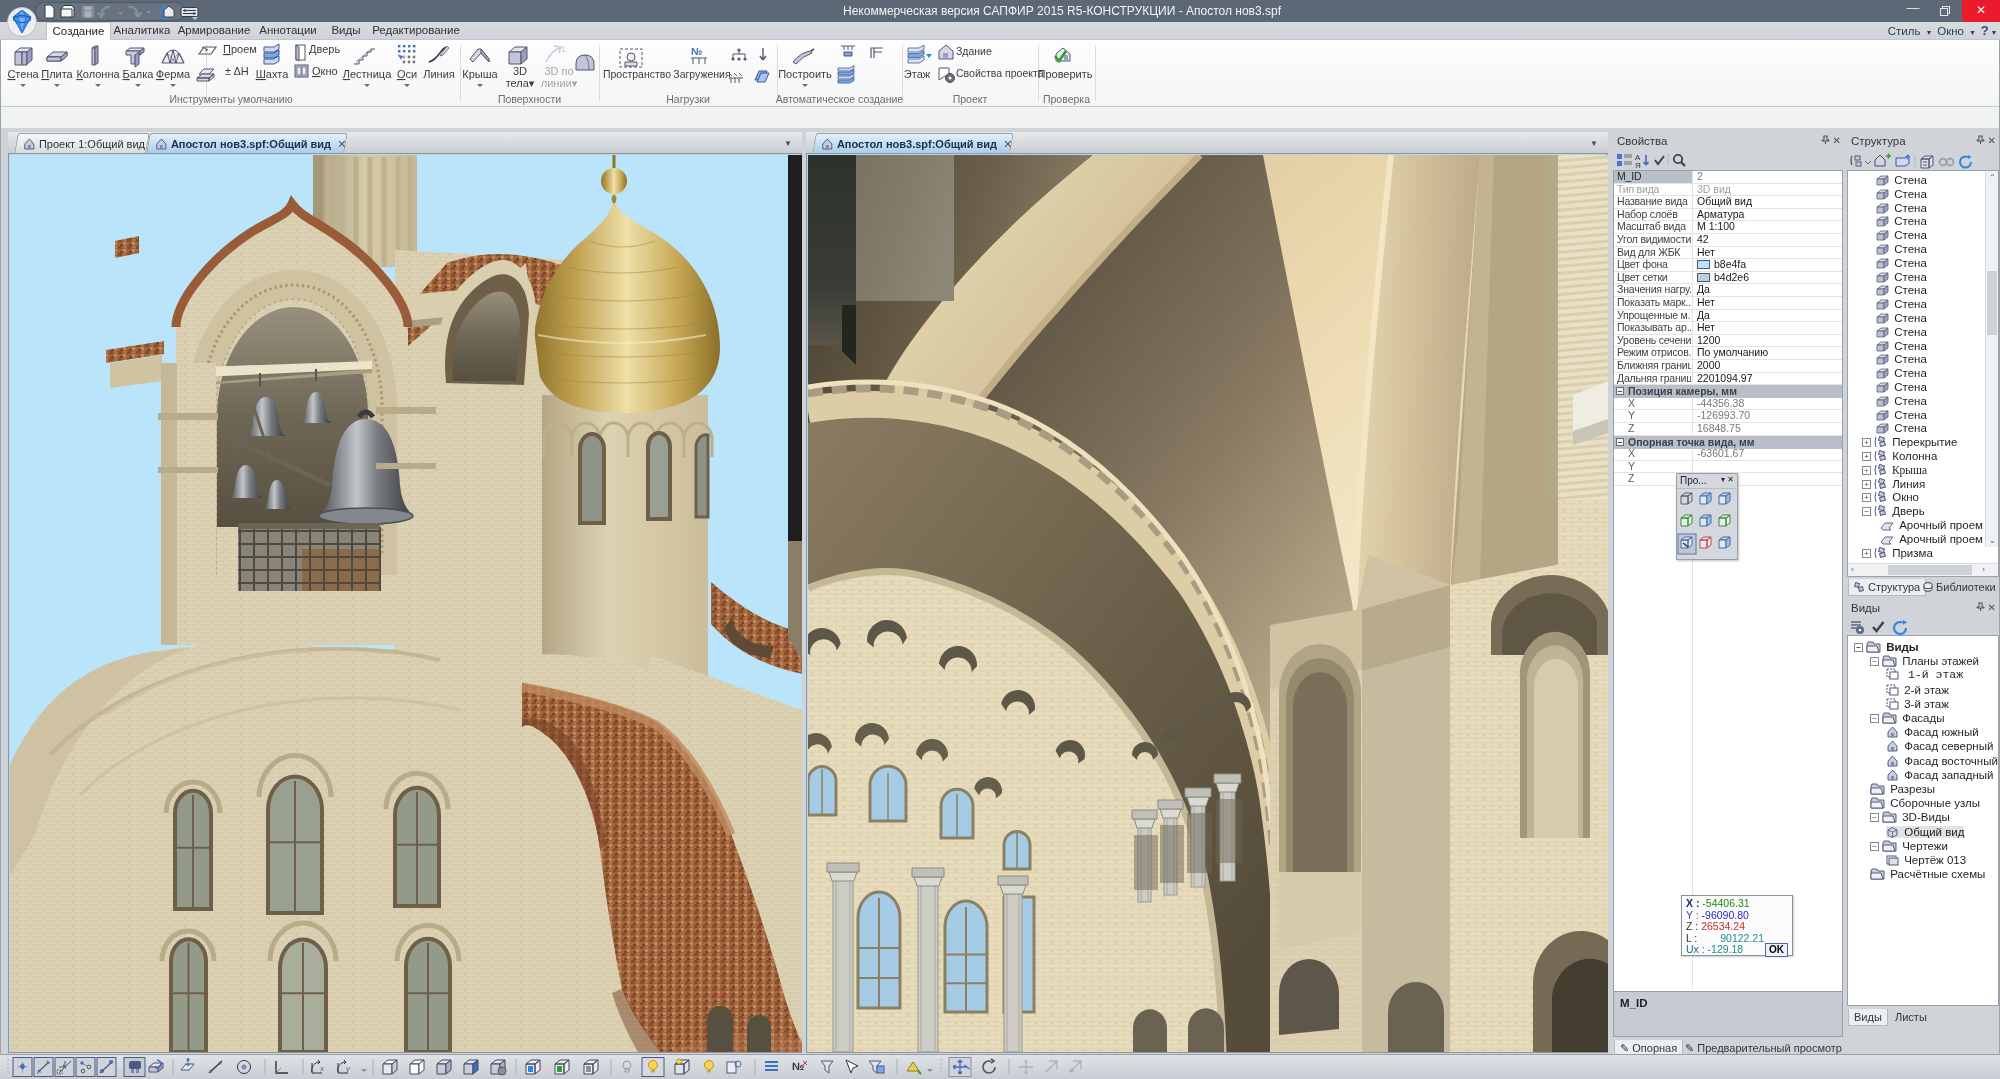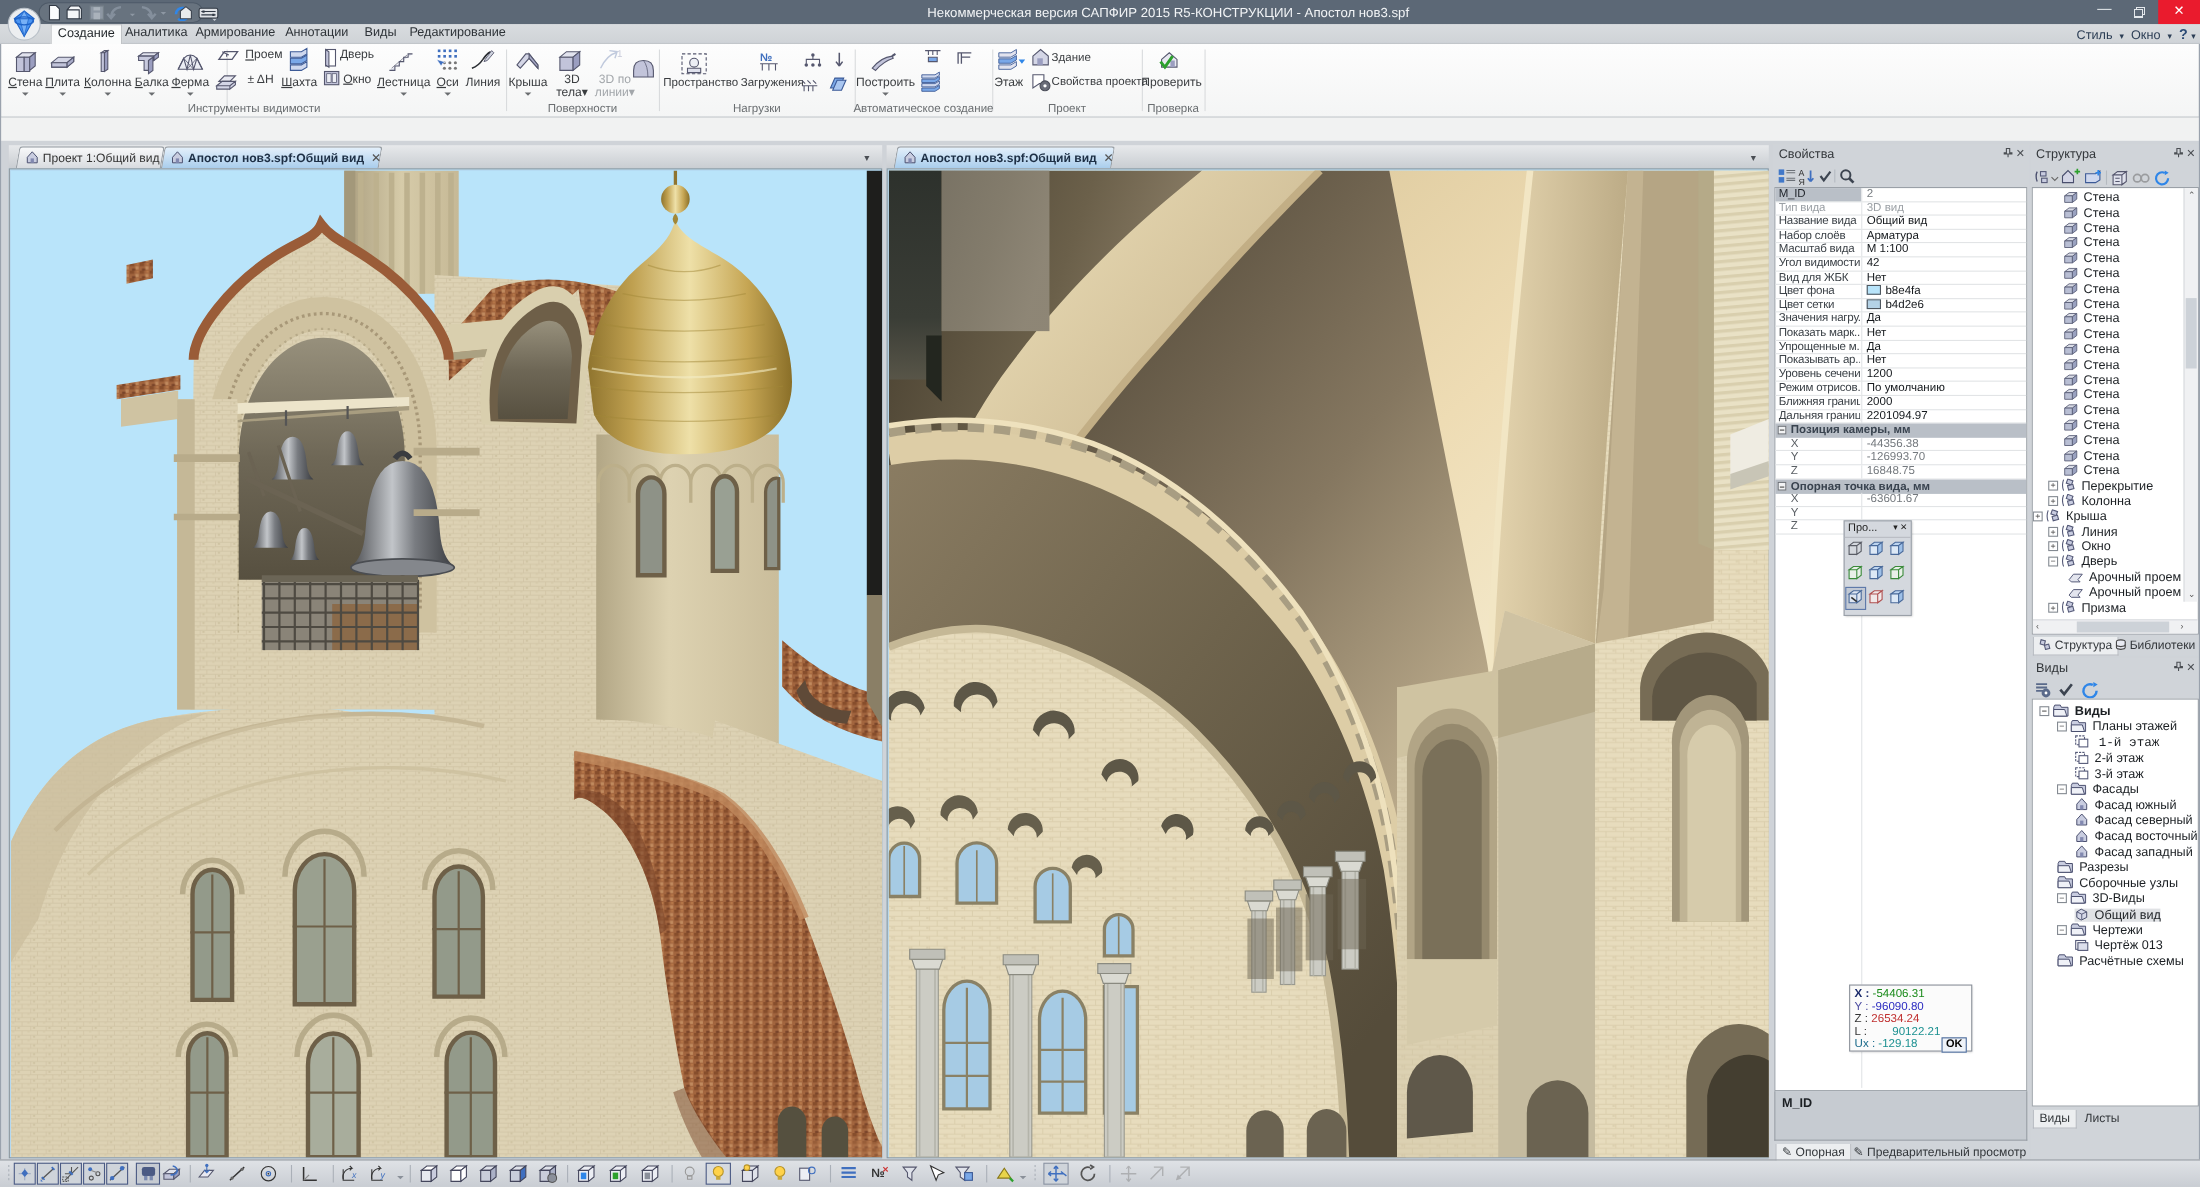--- a/index.html
+++ b/index.html
@@ -101,21 +101,21 @@
 </div>
 
 <div class="abs" id="ribbon">
 <div class="rsep" style="left:205px;"></div>
 <div class="rsep" style="left:459px;"></div>
 <div class="rsep" style="left:598px;"></div>
 <div class="rsep" style="left:776px;"></div>
 <div class="rsep" style="left:901px;"></div>
 <div class="rsep" style="left:1037px;"></div>
 <div class="rsep" style="left:1094px;"></div>
-<div class="rgrouplabel" style="left:100px;width:260px;">Инструменты видимости</div>
+<div class="rgrouplabel" style="left:100px;width:260px;">Инструменты умолчанию</div>
 <div class="rgrouplabel" style="left:459px;width:139px;">Поверхности</div>
 <div class="rgrouplabel" style="left:598px;width:178px;">Нагрузки</div>
 <div class="rgrouplabel" style="left:772px;width:133px;">Автоматическое создание</div>
 <div class="rgrouplabel" style="left:901px;width:136px;">Проект</div>
 <div class="rgrouplabel" style="left:1037px;width:57px;">Проверка</div>
 <svg width="1100" height="62" viewBox="0 0 1100 62" style="position:absolute;left:0;top:2px;">
       <g transform="translate(12,4)">
         <path d="M2,6 l5,-4 h12 l-5,4 z" fill="#e2e3ee" stroke="#55576e"></path>
         <path d="M2,6 h7 v13 h-7 z" fill="#c2c4da" stroke="#55576e"></path>
         <path d="M9,6 h5 v13 h-5 z" fill="#b2b5d0" stroke="#55576e"></path>
@@ -922,21 +922,21 @@
       <div class="titem" style="top:264.2000000000001px;left:14px;"><span style="display:inline-block;width:9px;height:9px;border:1px solid #848a92;background:#fff;font-size:8px;line-height:8px;text-align:center;color:#444;margin-right:3px;vertical-align:1px;">+</span><span style=""><svg width="13" height="12" viewBox="0 0 13 12">
             <path d="M2,1 q-2,5 0,10" fill="none" stroke="#555a78" stroke-width="1"></path>
             <rect x="5" y="1" width="5" height="4" fill="#c8cce0" stroke="#555a78" transform="rotate(20 7 3)"></rect>
             <rect x="6" y="6" width="5" height="4" fill="#c8cce0" stroke="#555a78" transform="rotate(-15 8 8)"></rect>
           </svg> Перекрытие</span></div>
       <div class="titem" style="top:278.0000000000001px;left:14px;"><span style="display:inline-block;width:9px;height:9px;border:1px solid #848a92;background:#fff;font-size:8px;line-height:8px;text-align:center;color:#444;margin-right:3px;vertical-align:1px;">+</span><span style=""><svg width="13" height="12" viewBox="0 0 13 12">
             <path d="M2,1 q-2,5 0,10" fill="none" stroke="#555a78" stroke-width="1"></path>
             <rect x="5" y="1" width="5" height="4" fill="#c8cce0" stroke="#555a78" transform="rotate(20 7 3)"></rect>
             <rect x="6" y="6" width="5" height="4" fill="#c8cce0" stroke="#555a78" transform="rotate(-15 8 8)"></rect>
           </svg> Колонна</span></div>
-      <div class="titem" style="top:291.8000000000001px;left:0;"><span style="display:inline-block;width:9px;height:9px;border:1px solid #848a92;background:#fff;font-size:8px;line-height:8px;text-align:center;color:#444;margin-right:3px;vertical-align:1px;">+</span><span style=""><svg width="13" height="12" viewBox="0 0 13 12">
+      <div class="titem" style="top:291.8000000000001px;left:14px;font-family:Liberation Serif, serif;"><span style="display:inline-block;width:9px;height:9px;border:1px solid #848a92;background:#fff;font-size:8px;line-height:8px;text-align:center;color:#444;margin-right:3px;vertical-align:1px;">+</span><span style=""><svg width="13" height="12" viewBox="0 0 13 12">
             <path d="M2,1 q-2,5 0,10" fill="none" stroke="#555a78" stroke-width="1"></path>
             <rect x="5" y="1" width="5" height="4" fill="#c8cce0" stroke="#555a78" transform="rotate(20 7 3)"></rect>
             <rect x="6" y="6" width="5" height="4" fill="#c8cce0" stroke="#555a78" transform="rotate(-15 8 8)"></rect>
           </svg> Крыша</span></div>
       <div class="titem" style="top:305.60000000000014px;left:14px;"><span style="display:inline-block;width:9px;height:9px;border:1px solid #848a92;background:#fff;font-size:8px;line-height:8px;text-align:center;color:#444;margin-right:3px;vertical-align:1px;">+</span><span style=""><svg width="13" height="12" viewBox="0 0 13 12">
             <path d="M2,1 q-2,5 0,10" fill="none" stroke="#555a78" stroke-width="1"></path>
             <rect x="5" y="1" width="5" height="4" fill="#c8cce0" stroke="#555a78" transform="rotate(20 7 3)"></rect>
             <rect x="6" y="6" width="5" height="4" fill="#c8cce0" stroke="#555a78" transform="rotate(-15 8 8)"></rect>
           </svg> Линия</span></div>
       <div class="titem" style="top:319.40000000000015px;left:14px;"><span style="display:inline-block;width:9px;height:9px;border:1px solid #848a92;background:#fff;font-size:8px;line-height:8px;text-align:center;color:#444;margin-right:3px;vertical-align:1px;">+</span><span style=""><svg width="13" height="12" viewBox="0 0 13 12">

